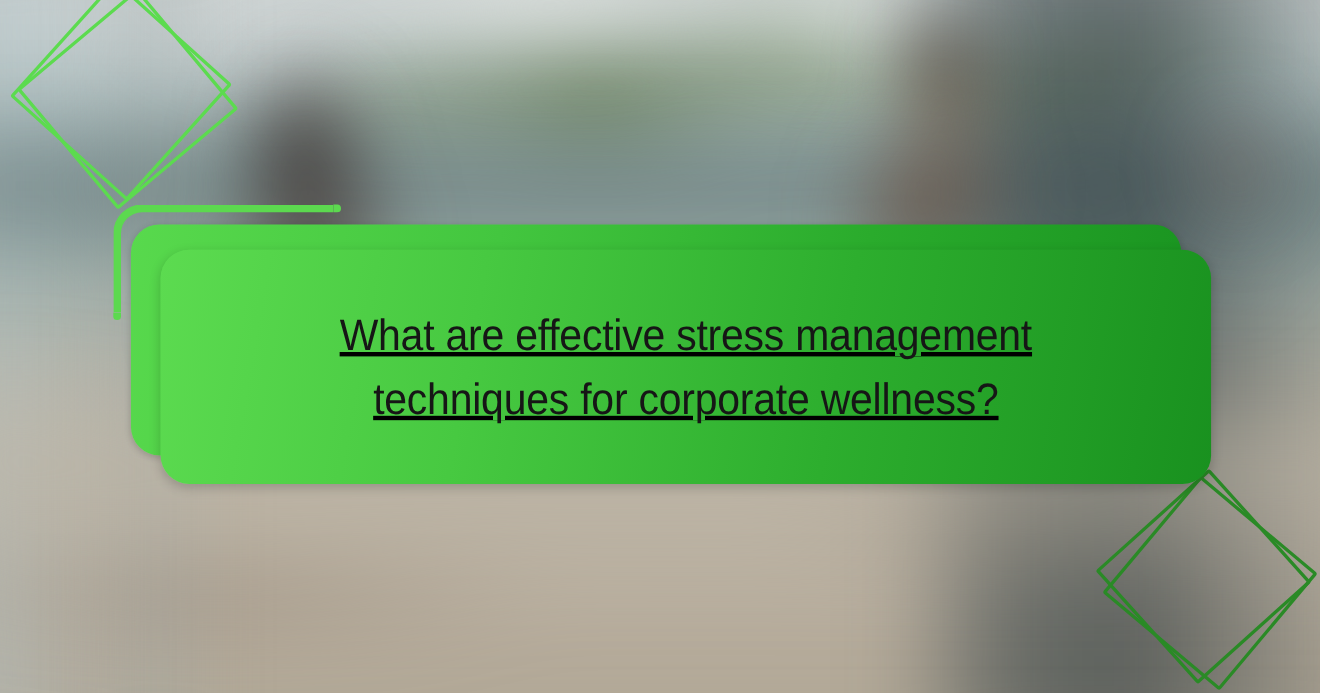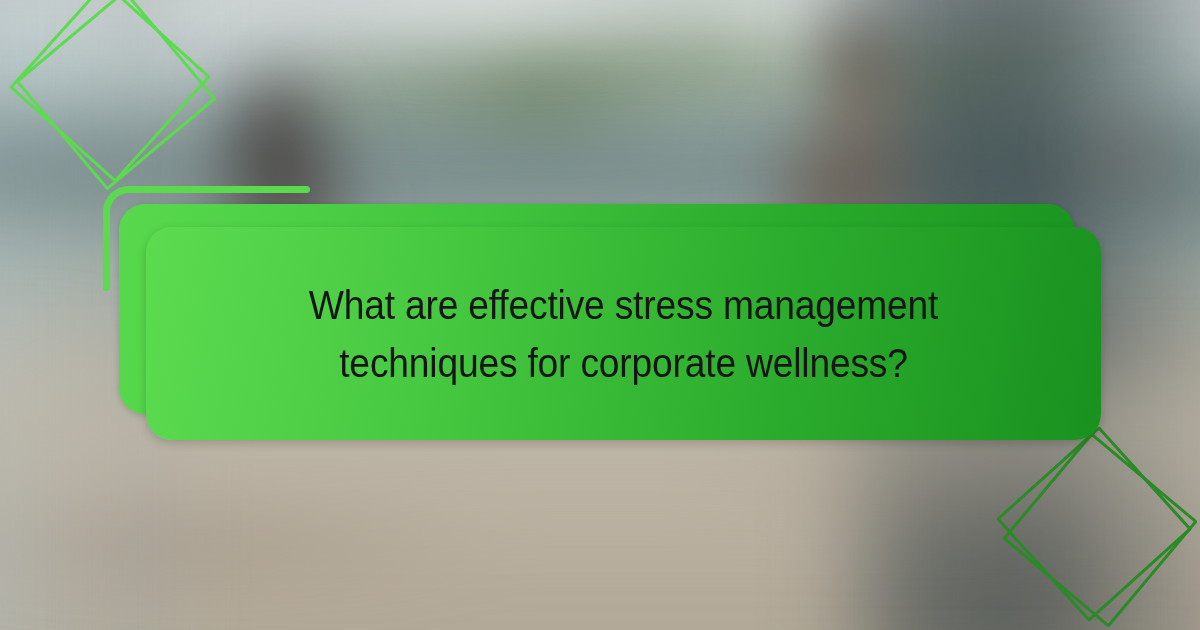--- a/index.html
+++ b/index.html
@@ -167,20 +167,21 @@
     top: 227px;
     width: 955px;
     height: 213px;
     border-radius: 26px;
     background: linear-gradient(100deg, #5cdb50 0%, #47c941 30%, #2dae2e 64%, #19911f 100%);
     box-shadow: 0 3px 10px rgba(0,0,0,.18);
     z-index: 4;
     display: flex;
     align-items: center;
     justify-content: center;
+    text-decoration: underline;
   }
 
   .headline {
     width: 100%;
     padding: 0 56px;
     text-align: center;
     color: #161616;
     font-size: 40px;
     font-weight: 400;
     line-height: 1.45;

